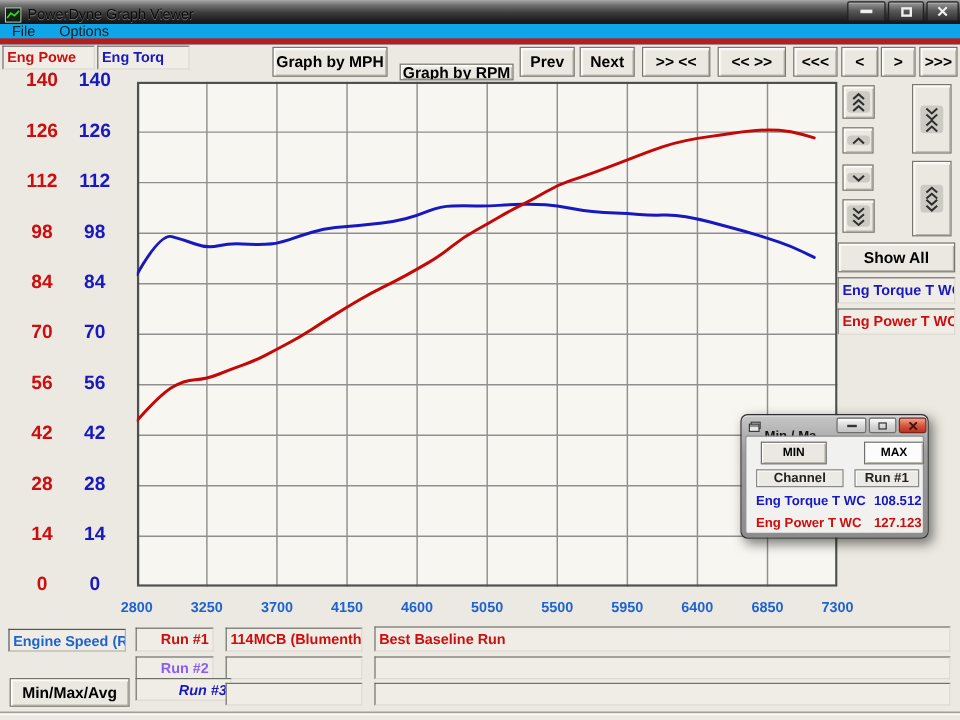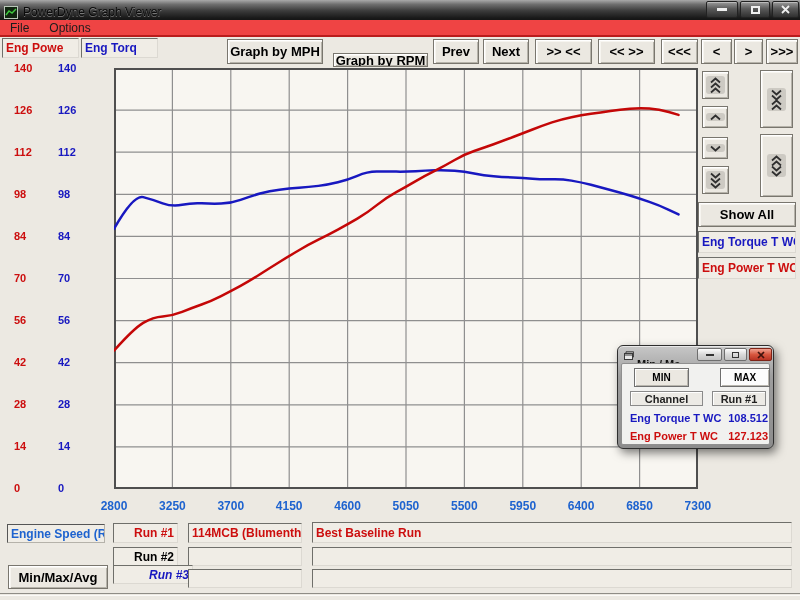--- a/index.html
+++ b/index.html
@@ -11,37 +11,37 @@
   #titlebar { position:absolute; left:0; top:0; width:800px; height:24px;
     background:linear-gradient(180deg,#a9a9a9 0%,#6f6f6f 18%,#3b3b3b 45%,#191919 75%,#0d0d0d 100%);
     display:flex; align-items:center; }
   #title-icon { width:14px; height:13px; margin:0 5px 0 4px; }
   #title-text { font-size:12px; color:#0b0b0b; text-shadow:0 1px 0 rgba(255,255,255,0.35); font-weight:normal; }
   .wctl { position:absolute; top:1px; height:17px; border:1px solid #222; border-radius:2px;
     background:linear-gradient(180deg,#9b9b9b,#5a5a5a 45%,#303030); display:flex; align-items:center; justify-content:center;
     box-shadow:inset 0 1px 0 rgba(255,255,255,0.35); }
 
   
-  #menubar { position:absolute; left:0; top:20px; width:800px; height:17px; background:#ef4444;
-    border-bottom:2px solid #b91c1c; display:flex; align-items:center; font-size:12px; color:#1c1c1c; }
+  #menubar { position:absolute; left:0; top:20px; width:800px; height:17px; background:#0ea5e9;
+    border-bottom:5px solid #b91c1c; display:flex; align-items:center; font-size:12px; color:#1c1c1c; }
   .menu-item { padding:0 10px; height:17px; display:flex; align-items:center; }
 
   
   .btn3d { position:absolute; background:#ebe8e1; border:1px solid #79766e; color:#000;
     box-shadow:inset 1px 1px 0 #ffffff, inset 2px 2px 0 #f7f5f0, inset -1px -1px 0 #b6b3aa;
     display:flex; align-items:center; justify-content:center;
     font-weight:bold; font-size:13px; white-space:nowrap; overflow:hidden; cursor:default; }
   .sunken { position:absolute; background:#f0ede6; border:1px solid; border-color:#6f6f6a #dcd9d2 #dcd9d2 #6f6f6a;
     display:flex; align-items:center; font-weight:bold; font-size:12px; white-space:nowrap; overflow:hidden; padding:0 3px; }
 
-  .red-txt { color:#cc0e0e; } .blue-txt { color:#1818c0; } .green-txt { color:#000000; } .ltblue-txt { color:#1e63cf; }
+  .red-txt { color:#cc0e0e; } .blue-txt { color:#1818c0; } .green-txt { color:#8b5cf6; } .ltblue-txt { color:#1e63cf; }
 
   
   .ytick-col { position:absolute; top:62px; height:432px; width:42px; display:flex; flex-direction:column;
-    justify-content:space-between; align-items:flex-start; font-weight:bold; font-size:11px; }
+    justify-content:space-between; align-items:center; font-weight:bold; font-size:16px; }
   .ytick { height:12px; line-height:12px; }
   #xaxis { position:absolute; left:85px; top:499px; width:642px; height:15px; display:flex;
     justify-content:space-between; font-weight:bold; font-size:12px; color:#1e63cf; }
   .xtick { width:58px; text-align:center; }
 
   
   #plot { position:absolute; left:114px; top:68px; width:584px; height:421px; background:#f8f6f1; }
 
   
   .chevbtn { flex-direction:column; }

